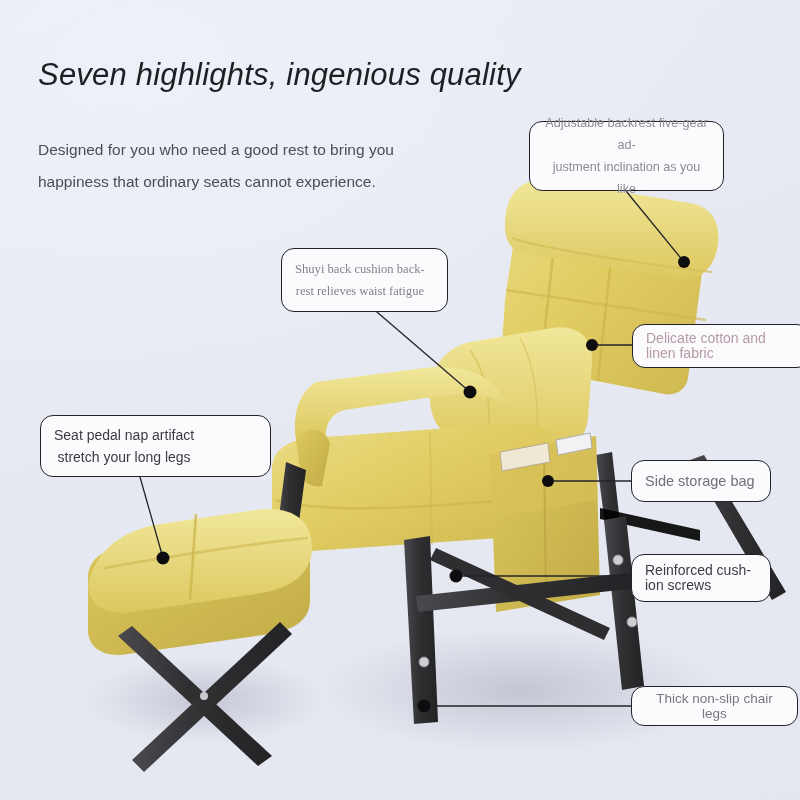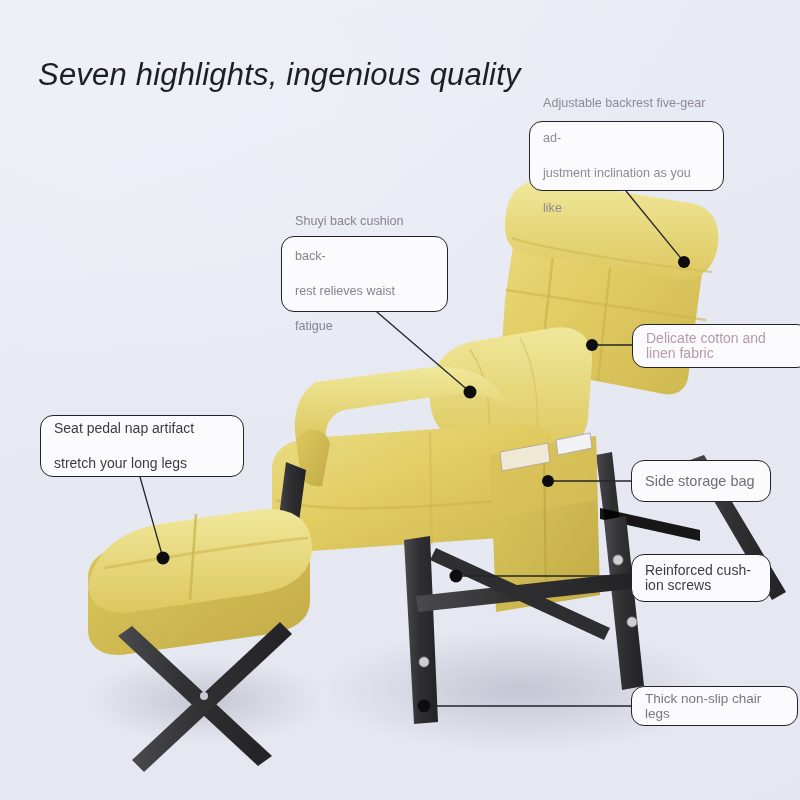--- a/index.html
+++ b/index.html
@@ -18,37 +18,37 @@
   .headline{position:absolute;left:38px;top:57px;font-size:31px;color:#1d1f23;
     letter-spacing:.2px;white-space:nowrap;font-style:italic;}
   .subline{position:absolute;left:38px;top:134px;font-size:15.5px;color:#4a4d58;
     line-height:32px;white-space:pre-line;}
 
   
   .callout{position:absolute;background:#fbfbfd;border:1.6px solid #22232a;
     border-radius:13px;box-sizing:border-box;display:flex;align-items:center;
     padding:0 13px;}
   .callout span{display:block;white-space:pre-line;}
-  .c-two{line-height:35px;font-size:12.6px;}
+  .c-two{line-height:22px;font-size:12.6px;text-align:center;}
   .c-tight{line-height:15px;font-size:14px;}
-  .c-one{font-size:14.5px;}
+  .c-one{font-size:14.5px;text-align:center;}
 
   #co-backrest{left:529px;top:121px;width:195px;height:70px;}
   #co-backrest span{color:#8e8a92;}
-  #co-cushion{left:281px;top:236px;width:167px;height:76px;}
+  #co-cushion{left:281px;top:248px;width:167px;height:64px;font-family:Liberation Serif, serif;}
   #co-cushion span{color:#86838b;}
   #co-fabric{left:632px;top:324px;width:178px;height:44px;}
   #co-fabric span{color:#b59aa6;}
   #co-bag{left:631px;top:460px;width:140px;height:42px;}
   #co-bag span{color:#6f7077;}
   #co-screws{left:631px;top:554px;width:140px;height:48px;}
   #co-screws span{color:#3c3d42;}
   #co-legs{left:631px;top:686px;width:167px;height:40px;}
   #co-legs span{color:#77787f;}
-  #co-pedal{left:40px;top:415px;width:204px;height:62px;}
+  #co-pedal{left:40px;top:415px;width:231px;height:62px;}
   #co-pedal span{color:#3b3c41;}
 
   svg.lines{position:absolute;inset:0;width:800px;height:800px;}
 </style>
 </head>
 <body>
 
 <div class="stage">
 
   <svg class="lines" viewBox="0 0 800 800">
@@ -183,20 +183,22 @@
       <circle cx="470" cy="392" r="6.5"></circle>
       <circle cx="592" cy="345" r="6"></circle>
       <circle cx="548" cy="481" r="6"></circle>
       <circle cx="456" cy="576" r="6.5"></circle>
       <circle cx="424" cy="706" r="6.5"></circle>
       <circle cx="163" cy="558" r="6.5"></circle>
     </g>
   </svg>
 
   <div class="headline">Seven highlights, ingenious quality</div>
+  <div class="subline">Designed for you who need a good rest to bring you
+happiness that ordinary seats cannot experience.</div>
 
   <div class="callout" id="co-backrest">
     <span class="c-two">Adjustable backrest five-gear ad-
 justment inclination as you like</span>
   </div>
   <div class="callout" id="co-cushion">
     <span class="c-two">Shuyi back cushion back-
 rest relieves waist fatigue</span>
   </div>
   <div class="callout" id="co-fabric">

